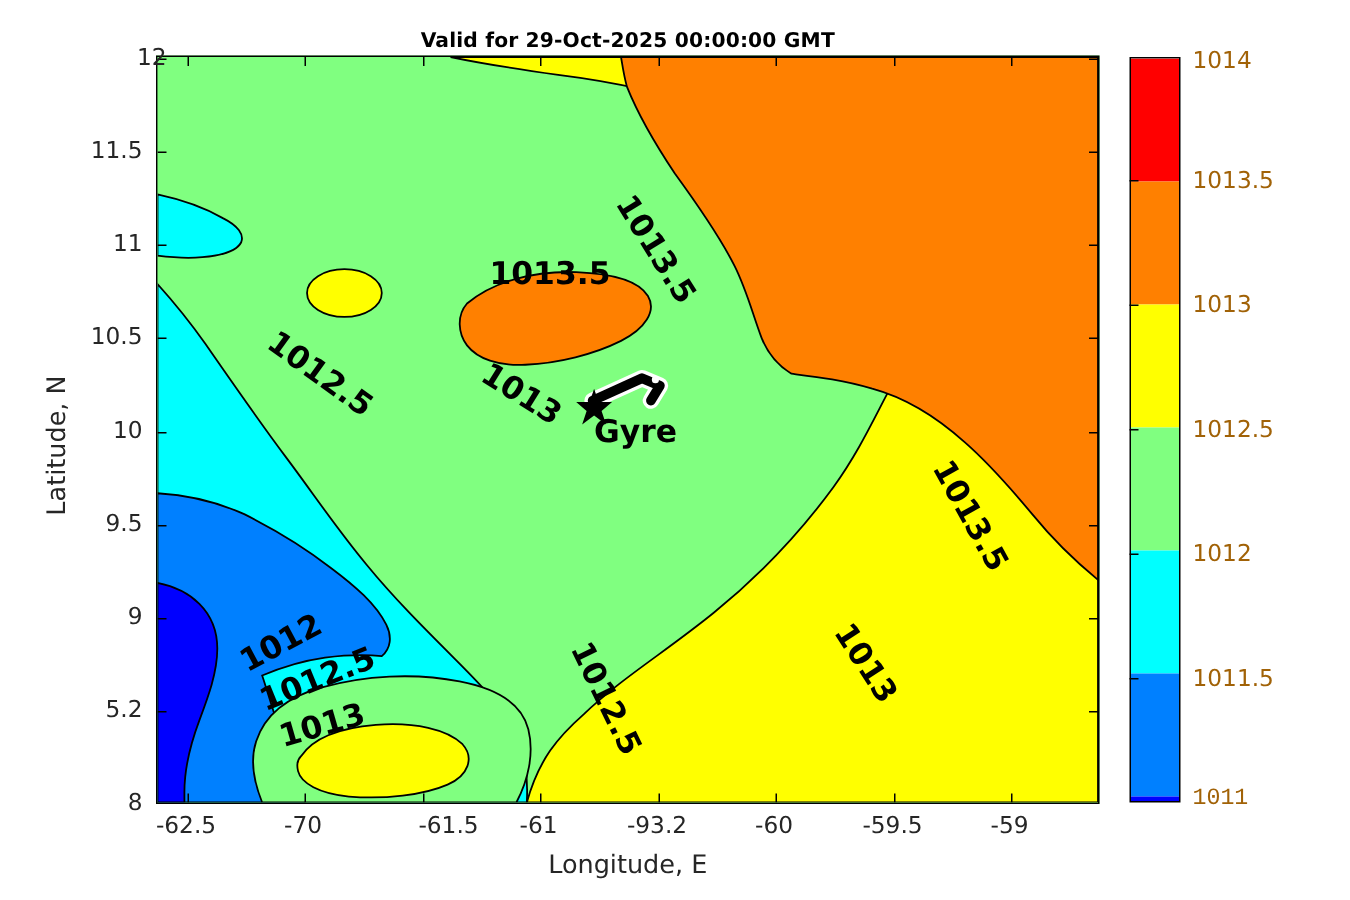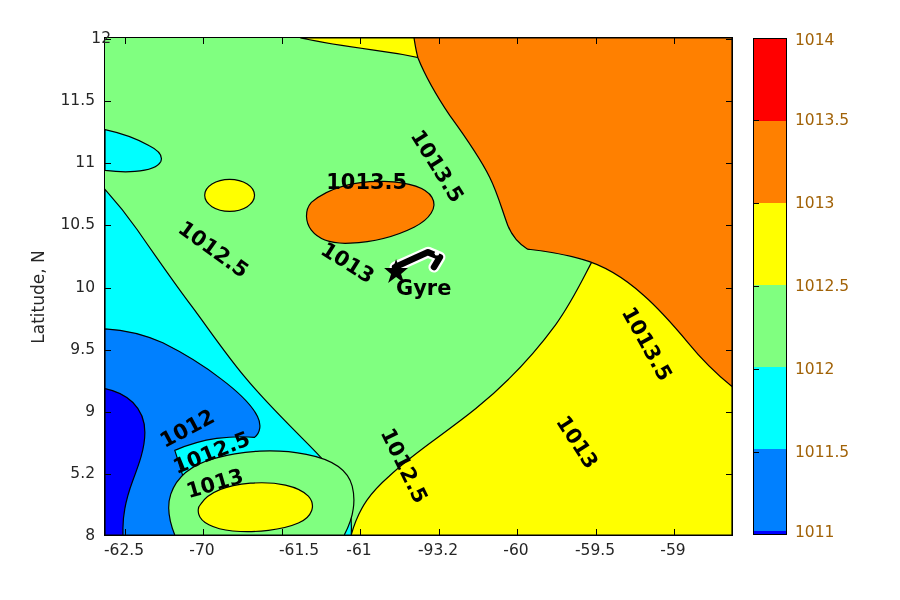--- a/index.html
+++ b/index.html
@@ -48,20 +48,21 @@
   .clab{font-family:"DejaVu Sans","Liberation Sans",sans-serif;
         font-size:21px;font-weight:bold;fill:#000;}
   .gyrelab{font-family:"DejaVu Sans","Liberation Sans",sans-serif;
            font-size:21px;font-weight:bold;fill:#000;}
 </style>
 </head>
 <body>
 
 <div id="root">
 
+  <div id="title">Valid for 29-Oct-2025 00:00:00 GMT</div>
 
   <div id="plot">
     <svg id="plotsvg" viewBox="0 0 629 499" preserveAspectRatio="none">
 
       <rect x="0" y="0" width="629" height="499" fill="#80ff80"></rect>
 
       <path fill="#ffff00" stroke="#000" stroke-width="1.2" d="M 196,0 L 629,0 L 629,499 L 247,499
                C 255,470 268,455 285,440
                C 310,416 340,398 372,372
                C 404,346 430,318 452,288
@@ -223,20 +224,21 @@
   <div class="ylab" style="left:40px;top:535px;width:55px;">8</div>
   <div class="ylab" style="left:40px;top:473px;width:55px;">5.2</div>
   <div class="ylab" style="left:40px;top:411px;width:55px;">9</div>
   <div class="ylab" style="left:40px;top:349px;width:55px;">9.5</div>
   <div class="ylab" style="left:40px;top:287px;width:55px;">10</div>
   <div class="ylab" style="left:40px;top:224px;width:55px;">10.5</div>
   <div class="ylab" style="left:40px;top:162px;width:55px;">11</div>
   <div class="ylab" style="left:40px;top:100px;width:55px;">11.5</div>
   <div class="ylab" style="left:56px;top:38px;width:55px;">12</div>
 
+  <div id="xtitle">Longitude, E</div>
   <div id="ytitle">Latitude, N</div>
 
   <div id="cbar">
     <div class="band" style="height:16.57%;background:#ff0000;"></div>
     <div class="band" style="height:16.57%;background:#ff8000;"></div>
     <div class="band" style="height:16.57%;background:#ffff00;"></div>
     <div class="band" style="height:16.57%;background:#80ff80;"></div>
     <div class="band" style="height:16.57%;background:#00ffff;"></div>
     <div class="band" style="height:16.57%;background:#0080ff;"></div>
     <div class="band" style="height:17.1%;background:#0000ff;"></div>
@@ -247,15 +249,15 @@
   <div class="cbtick" style="top:286px;"></div>
   <div class="cbtick" style="top:369px;"></div>
   <div class="cbtick" style="top:452px;"></div>
 
   <div class="cblab" style="top:40px;">1014</div>
   <div class="cblab" style="top:120px;">1013.5</div>
   <div class="cblab" style="top:203px;">1013</div>
   <div class="cblab" style="top:286px;">1012.5</div>
   <div class="cblab" style="top:369px;">1012</div>
   <div class="cblab" style="top:452px;">1011.5</div>
-  <div class="cblab" style="top:532px;">1011</div>
+  <div class="cblab" style="top:532px;font-family:Liberation Mono, monospace;">1011</div>
 
 </div>
 
 </body></html>

